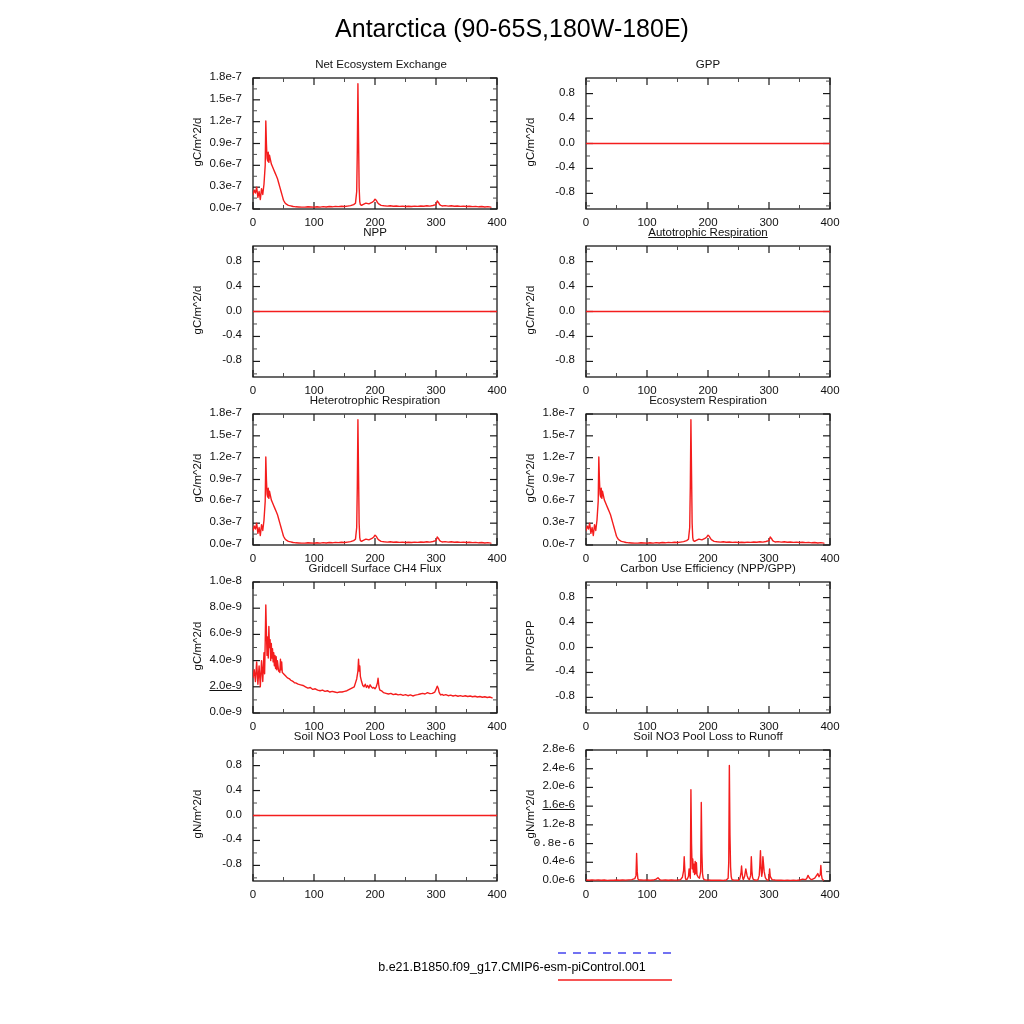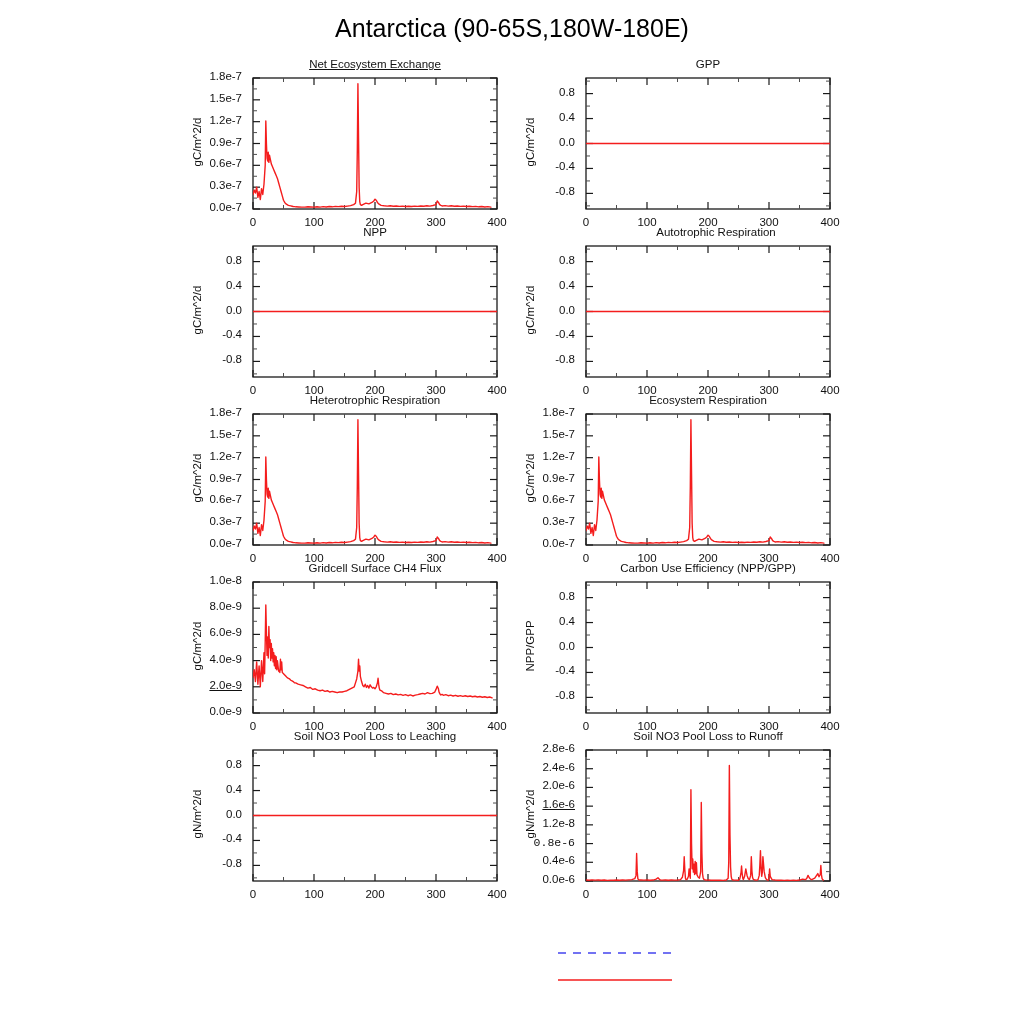--- a/index.html
+++ b/index.html
@@ -78,21 +78,21 @@
   }
   svg { display: block; overflow: visible; }
 </style>
 </head>
 <body>
 
 <div id="figure">
   <div class="fig-title">Antarctica (90-65S,180W-180E)</div>
   <div id="panels">
       <div class="panel" style="left: 183px; top: 56px; width: 334px; height: 181px;">
-        <div class="panel-title" style="left: 70px; width: 244px; top: 2px; text-decoration: underline;">Net Ecosystem Exchange</div>
+        <div class="panel-title" style="left: 76px; width: 244px; top: 2px;">Net Ecosystem Exchange</div>
         <div class="ylabel" style="width: 131px; left: -52.5px; top: 79.5px;">gC/m^2/d</div>
         <div class="xtick-label" style="left: 45px; width: 50px; top: 160px;">0</div>
         <div class="xtick-label" style="left: 106px; width: 50px; top: 160px;">100</div>
         <div class="xtick-label" style="left: 167px; width: 50px; top: 160px;">200</div>
         <div class="xtick-label" style="left: 228px; width: 50px; top: 160px;">300</div>
         <div class="xtick-label" style="left: 289px; width: 50px; top: 160px;">400</div>
         <div class="ytick-label" style="left: 0px; width: 59px; top: 145px;">0.0e-7</div>
         <div class="ytick-label" style="left: 0px; width: 59px; top: 123.167px;">0.3e-7</div>
         <div class="ytick-label" style="left: 0px; width: 59px; top: 101.333px;">0.6e-7</div>
         <div class="ytick-label" style="left: 0px; width: 59px; top: 79.5px;">0.9e-7</div>
@@ -273,21 +273,21 @@
           <line x1="314" y1="149.88095238095238" x2="310" y2="149.88095238095238" stroke="#4d4d4d" stroke-width="1"></line>
           <defs>
             <clipPath id="clip2">
               <rect x="70" y="22" width="244" height="131"></rect>
             </clipPath>
           </defs>
           <path d="M70.00 87.50 L314.00 87.50 " fill="none" stroke="#f41d1d" stroke-width="1.4" clip-path="url(#clip2)" stroke-linejoin="round" stroke-linecap="round"></path>
         </svg>
       </div>
       <div class="panel" style="left: 516px; top: 224px; width: 334px; height: 181px;">
-        <div class="panel-title" style="left: 78px; width: 244px; top: 2px;">Autotrophic Respiration</div>
+        <div class="panel-title" style="left: 70px; width: 244px; top: 2px; text-decoration: underline;">Autotrophic Respiration</div>
         <div class="ylabel" style="width: 131px; left: -52.5px; top: 79.5px;">gC/m^2/d</div>
         <div class="xtick-label" style="left: 45px; width: 50px; top: 160px;">0</div>
         <div class="xtick-label" style="left: 106px; width: 50px; top: 160px;">100</div>
         <div class="xtick-label" style="left: 167px; width: 50px; top: 160px;">200</div>
         <div class="xtick-label" style="left: 228px; width: 50px; top: 160px;">300</div>
         <div class="xtick-label" style="left: 289px; width: 50px; top: 160px;">400</div>
         <div class="ytick-label" style="left: 0px; width: 59px; top: 129.405px;">-0.8</div>
         <div class="ytick-label" style="left: 0px; width: 59px; top: 104.452px;">-0.4</div>
         <div class="ytick-label" style="left: 0px; width: 59px; top: 79.5px;">0.0</div>
         <div class="ytick-label" style="left: 0px; width: 59px; top: 54.5476px;">0.4</div>
@@ -740,16 +740,17 @@
               <rect x="70" y="22" width="244" height="131"></rect>
             </clipPath>
           </defs>
           <path d="M70.00 152.06 L73.05 152.30 L76.10 151.83 L79.15 152.16 L82.20 151.97 L85.25 152.25 L88.30 152.06 L91.35 152.34 L94.40 152.16 L97.45 152.30 L100.50 152.06 L103.55 152.25 L106.60 151.97 L109.65 152.16 L112.70 151.88 L115.75 151.60 L118.80 150.66 L120.02 147.39 L120.63 125.40 L121.24 143.64 L121.85 150.66 L122.46 151.60 L123.68 152.06 L124.90 151.83 L127.95 152.16 L131.00 151.97 L134.05 152.25 L137.10 152.06 L140.15 151.13 L141.98 149.72 L143.20 151.13 L144.42 151.97 L146.25 152.16 L149.30 152.06 L152.35 152.25 L155.40 152.06 L158.45 152.16 L161.50 151.97 L164.55 151.60 L166.38 149.26 L167.60 142.71 L168.21 128.67 L168.82 141.77 L169.43 150.19 L170.04 151.60 L171.26 151.13 L172.48 148.32 L173.09 140.84 L173.70 146.45 L174.31 150.19 L174.92 61.77 L175.53 115.57 L176.14 140.84 L176.75 131.01 L177.36 144.11 L177.97 136.16 L178.58 146.45 L179.19 133.35 L179.80 145.51 L180.41 134.75 L181.02 146.92 L182.24 149.26 L183.46 150.19 L184.68 143.64 L185.29 74.40 L185.90 124.93 L186.51 145.51 L187.12 149.72 L187.73 151.13 L188.34 151.60 L189.56 152.06 L190.78 152.16 L192.00 152.06 L195.05 152.25 L198.10 152.16 L201.15 152.30 L204.20 152.16 L207.25 152.34 L210.30 152.06 L212.13 150.19 L212.74 134.29 L213.35 37.44 L213.96 106.21 L214.57 138.96 L215.18 148.32 L215.79 151.13 L216.40 151.83 L217.62 152.06 L219.45 152.16 L222.50 152.25 L223.72 151.13 L224.94 145.51 L225.55 138.03 L226.16 145.51 L226.77 150.19 L227.38 151.60 L228.60 148.32 L229.82 140.84 L231.04 147.39 L232.26 150.66 L233.48 151.60 L234.70 147.39 L235.31 128.67 L235.92 142.71 L236.53 149.26 L237.14 151.13 L238.36 151.88 L239.58 152.06 L240.80 152.16 L242.02 151.60 L243.24 147.39 L243.85 137.09 L244.46 122.59 L245.07 139.90 L245.68 148.32 L246.29 144.58 L246.90 128.67 L248.12 143.18 L249.34 149.72 L250.56 151.60 L251.78 152.06 L252.39 152.16 L253.00 149.26 L253.61 140.84 L254.22 148.32 L256.05 151.60 L259.10 152.06 L262.15 152.25 L265.20 152.16 L268.25 152.34 L271.30 152.25 L274.35 152.39 L277.40 152.25 L280.45 152.34 L283.50 152.06 L286.55 151.13 L289.60 151.60 L290.82 150.19 L292.04 147.39 L293.26 149.72 L294.48 151.13 L295.70 151.60 L298.75 150.19 L301.80 145.51 L303.02 148.79 L304.24 146.45 L304.85 137.56 L305.46 146.92 L306.07 150.66 L306.68 151.60 L307.29 152.06 L307.90 NaN L309.12 NaN L310.95 NaN L314.00 NaN " fill="none" stroke="#f41d1d" stroke-width="1.4" clip-path="url(#clip9)" stroke-linejoin="round" stroke-linecap="round"></path>
         </svg>
       </div>
     </div>
   <svg id="legend-obs-line" style="position:absolute;left:0;top:948px;" width="1024" height="10">
       <line x1="558" y1="5" x2="672" y2="5" stroke="#4444ee" stroke-width="1.6" stroke-dasharray="8 7"></line>
     </svg>
+  <div class="legend-text" id="legend-model" style="top:960px;">b.e21.B1850.f09_g17.CMIP6-esm-piControl.001</div>
   <svg id="legend-model-line" style="position:absolute;left:0;top:976px;" width="1024" height="10">
       <line x1="558" y1="4" x2="672" y2="4" stroke="#f41d1d" stroke-width="1.4"></line>
     </svg>
 </div>
 
 </body></html>

